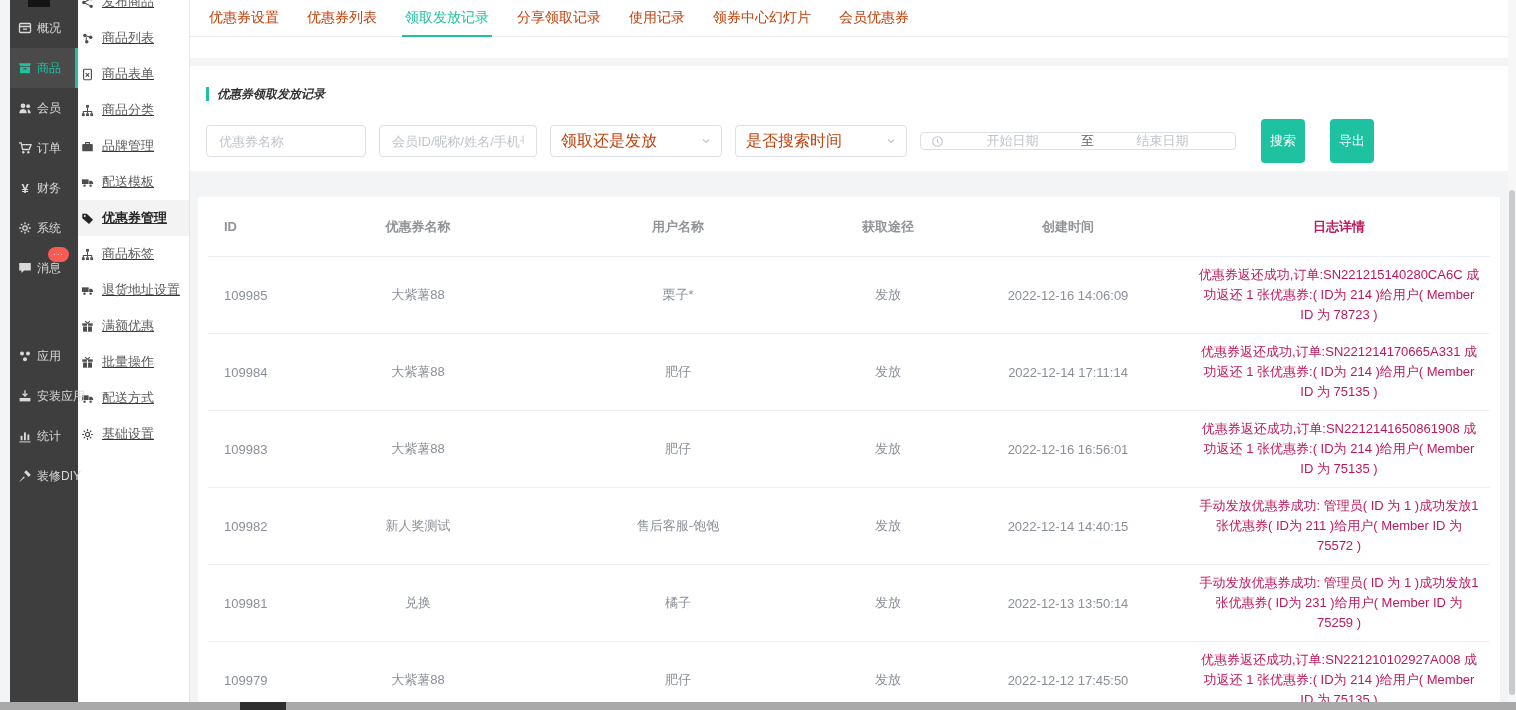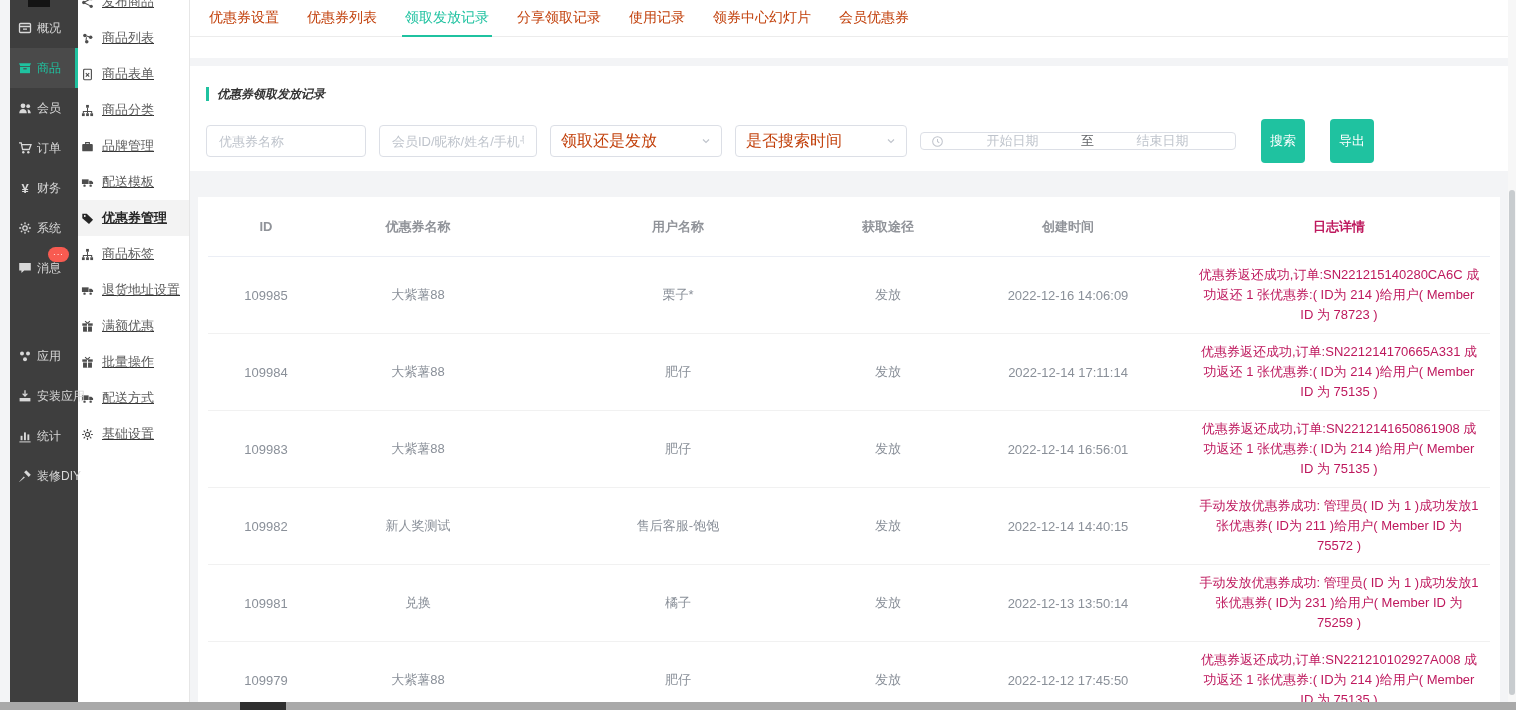--- a/index.html
+++ b/index.html
@@ -52,21 +52,21 @@
   .f-date{display:flex;align-items:center;gap:6px;width:316px;height:18px;border:1px solid #dcdfe6;border-radius:4px;padding:0 10px;font-size:13px;color:#bfc4cc;background:#fff;cursor:pointer;}
   .f-date .clk{color:#c0c4cc;display:flex;}
   .f-date .ph{flex:1;text-align:center;}
   .f-date .sep{color:#606266;flex:none;}
   .btn{height:44px;min-width:42px;padding:0 9px;background:var(--accent);color:#fff;border:none;border-radius:4px;font-size:13px;cursor:pointer;}
   .ml12{margin-left:12px;}
 
   .table-card{background:#fff;margin:0 8px;flex:1;padding:0 10px;display:flex;flex-direction:column;overflow:hidden;}
   .thead{display:flex;align-items:center;height:60px;border-bottom:1px solid #ebeef5;color:#909399;font-size:13px;font-weight:bold;flex:none;}
   .trow{display:flex;align-items:center;border-bottom:1px solid #f1f1f1;padding:8px 0;color:#8a9099;font-size:13px;}
-  .c-id{width:100px;padding-left:16px;text-align:center;flex:none;}
+  .c-id{width:100px;padding-left:16px;text-align:left;flex:none;}
   .c-coupon{width:220px;text-align:center;flex:none;}
   .c-user{width:300px;text-align:center;flex:none;}
   .c-channel{width:120px;text-align:center;flex:none;}
   .c-time{width:240px;text-align:center;flex:none;}
   .c-log{flex:1;text-align:center;color:#be185d;line-height:20px;padding:0 10px;}
 
   
   .vscroll{position:absolute;right:0;top:0;width:8px;height:702px;background:#f7f7f7;z-index:6;}
   .vthumb{position:absolute;right:1px;top:190px;width:6px;height:505px;background:#c8cccf;border-radius:3px;}
   .hscroll{position:absolute;left:0;top:702px;width:1516px;height:8px;background:#a9a9a9;z-index:7;}
@@ -356,21 +356,21 @@
       <div class="c-user">肥仔</div>
       <div class="c-channel">发放</div>
       <div class="c-time">2022-12-14 17:11:14</div>
       <div class="c-log">优惠券返还成功,订单:SN221214170665A331 成功返还 1 张优惠券:( ID为 214 )给用户( Member ID 为 75135 )</div>
     </div>
     <div class="trow">
       <div class="c-id">109983</div>
       <div class="c-coupon">大紫薯88</div>
       <div class="c-user">肥仔</div>
       <div class="c-channel">发放</div>
-      <div class="c-time">2022-12-14 16:56:01</div>
+      <div class="c-time">2022-12-16 16:56:01</div>
       <div class="c-log">优惠券返还成功,订单:SN2212141650861908 成功返还 1 张优惠券:( ID为 214 )给用户( Member ID 为 75135 )</div>
     </div>
     <div class="trow">
       <div class="c-id">109982</div>
       <div class="c-coupon">新人奖测试</div>
       <div class="c-user">售后客服-饱饱</div>
       <div class="c-channel">发放</div>
       <div class="c-time">2022-12-14 14:40:15</div>
       <div class="c-log">手动发放优惠券成功: 管理员( ID 为 1 )成功发放1张优惠券( ID为 211 )给用户( Member ID 为 75572 )</div>
     </div>

